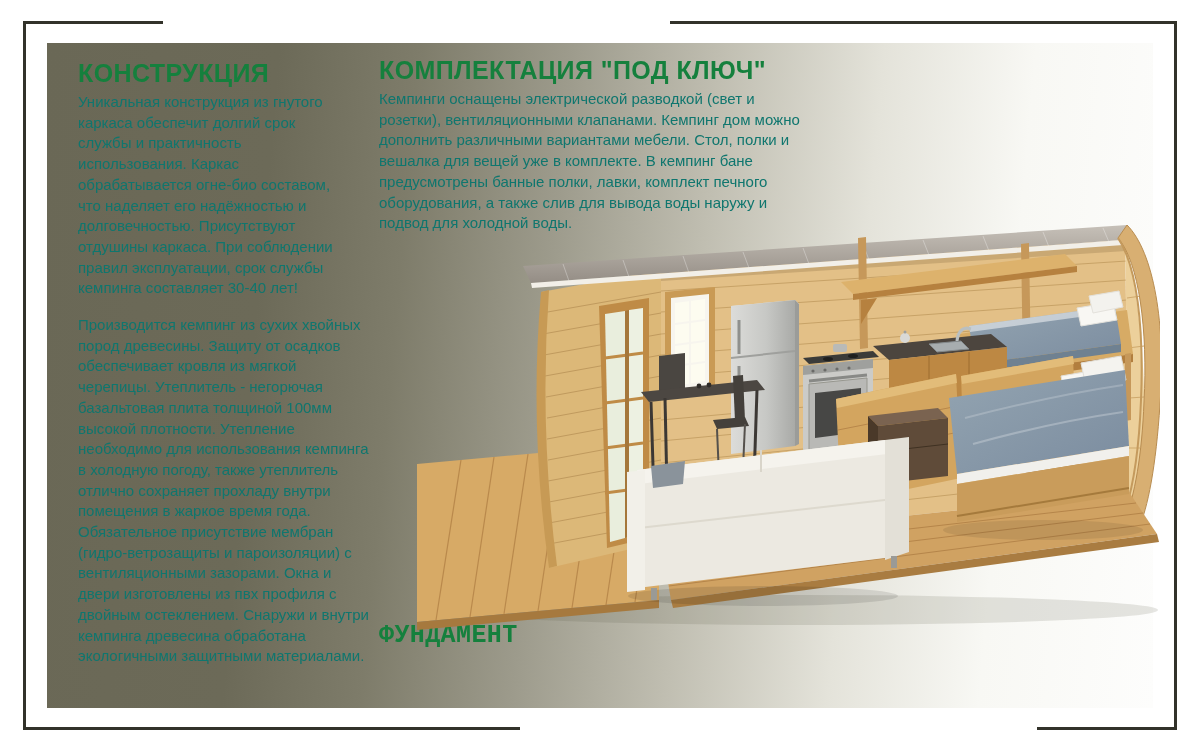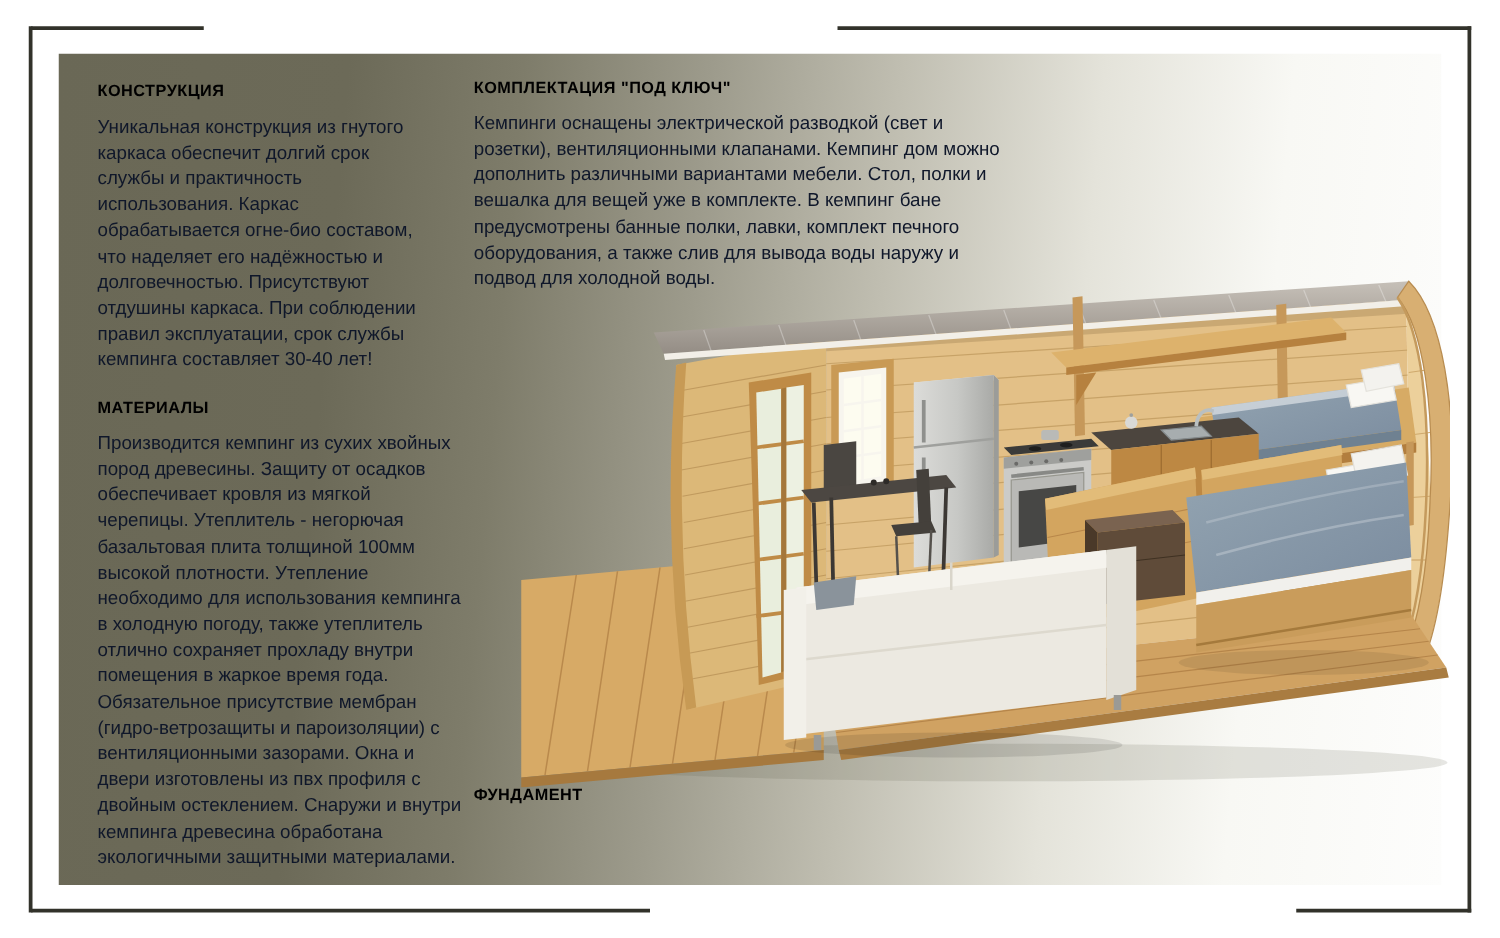--- a/index.html
+++ b/index.html
@@ -9,31 +9,31 @@
     font-family:"Liberation Sans", sans-serif;
   }
   .frame-line{position:absolute;background:#32322a;}
   #panel{
     position:absolute;left:47px;top:43px;width:1106px;height:665px;
     background:linear-gradient(95deg,
       #6a6856 0%, #6c6a58 20%, #7e7c6a 32%, #9d9b8c 45%,
       #c0beb1 58%, #e4e3da 72%, #f8f8f4 85%, #fdfdfc 100%);
   }
   .sec-title{
-    margin:0 0 8px 0;color:#000000;font-size:13px;font-weight:800;
+    margin:0 0 8px 0;color:#15803d;font-size:25px;font-weight:800;
     letter-spacing:.4px;line-height:22px;
   }
   .sec-body{
-    margin:0;color:#0f172a;font-size:15px;line-height:20.7px;
+    margin:0;color:#0f766e;font-size:15px;line-height:20.7px;
     white-space:pre-line;
   }
   #col-left{position:absolute;left:78px;top:62px;width:302px;}
   #col-left .sec + .sec{margin-top:16px;}
   #col-right{position:absolute;left:379px;top:59px;width:452px;}
-  #foundation{position:absolute;left:379px;top:625px;width:560px;}
+  #foundation{position:absolute;left:379px;top:625px;width:560px;font-family:Liberation Mono, monospace;}
   #house{position:absolute;left:413px;top:208px;width:747px;height:422px;}
 </style>
 </head>
 <body>
 
 <div class="frame-line" style="left:25px;top:21px;width:138px;height:3px;"></div>
 <div class="frame-line" style="left:670px;top:21px;width:507px;height:3px;"></div>
 <div class="frame-line" style="left:25px;top:727px;width:495px;height:3px;"></div>
 <div class="frame-line" style="left:1037px;top:727px;width:140px;height:3px;"></div>
 <div class="frame-line" style="left:23px;top:21px;width:3px;height:709px;"></div>
@@ -49,21 +49,20 @@
 службы и практичность
 использования. Каркас
 обрабатывается огне-био составом,
 что наделяет его надёжностью и
 долговечностью. Присутствуют
 отдушины каркаса. При соблюдении
 правил эксплуатации, срок службы
 кемпинга составляет 30-40 лет!</p>
   </div>
   <div class="sec">
-    <h2 class="sec-title">МАТЕРИАЛЫ</h2>
     <p class="sec-body">Производится кемпинг из сухих хвойных
 пород древесины. Защиту от осадков
 обеспечивает кровля из мягкой
 черепицы.  Утеплитель - негорючая
 базальтовая плита толщиной 100мм
 высокой плотности. Утепление
 необходимо для использования кемпинга
 в холодную погоду, также утеплитель
 отлично сохраняет прохладу внутри
 помещения в жаркое время года.

